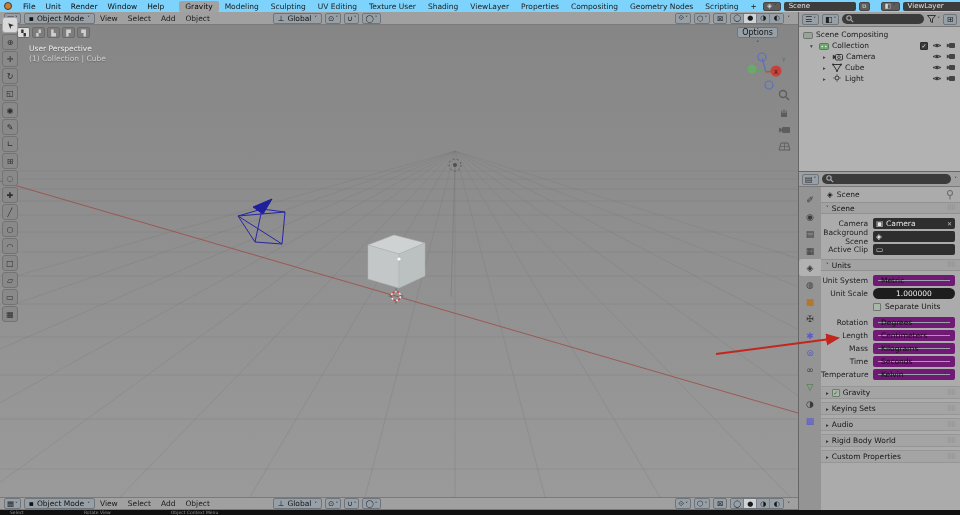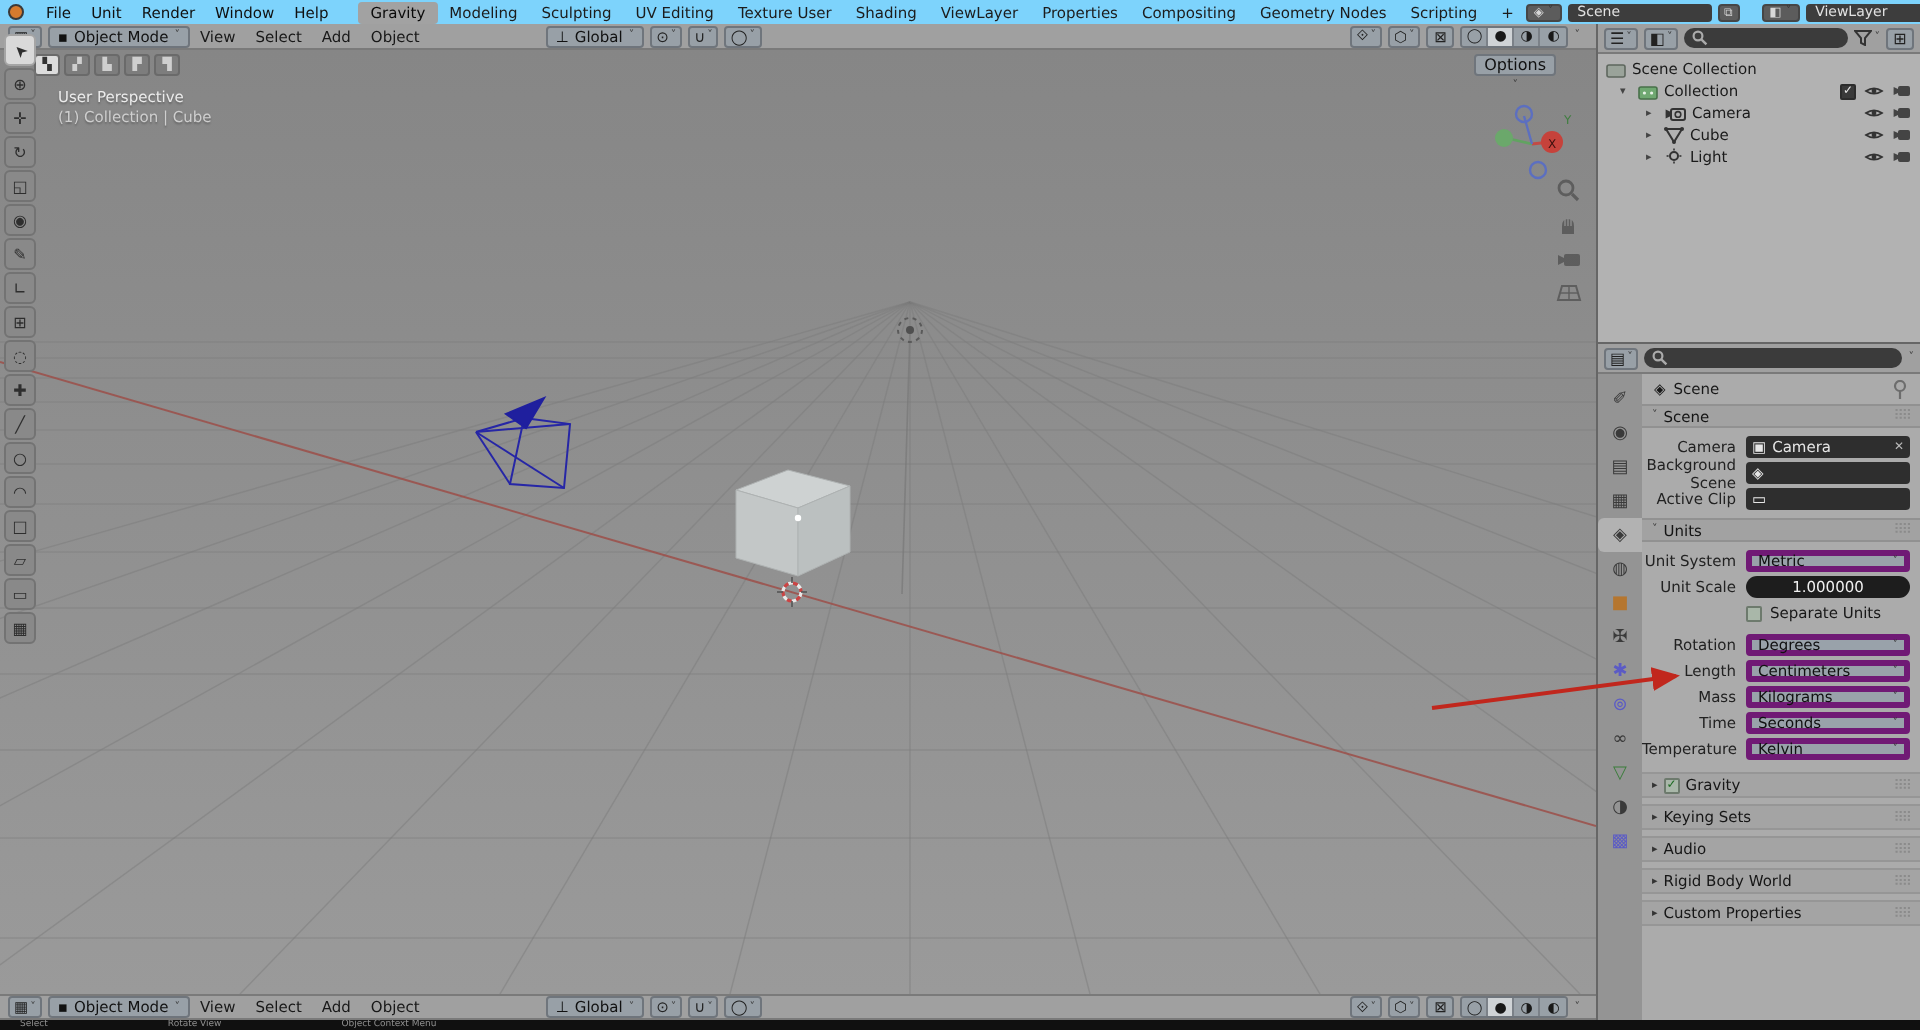--- a/index.html
+++ b/index.html
@@ -71,21 +71,21 @@
   .ptab:nth-child(9), .ptab:nth-child(10), .ptab:nth-child(14) { color:#5b5bc6; }
   .ptab:nth-child(12) { color:#3c7d3c; }
   #pcontent { position:absolute; left:22px; top:15px; right:0; bottom:0; font-size:7.5px; }
   #pbreadcrumb { height:15px; display:flex; align-items:center; gap:4px; padding:0 6px; }
   #pbreadcrumb .pin { margin-left:auto; opacity:.6; }
   .phdr { height:12px; background:#a2a2a2; border-top:1px solid #919191; border-bottom:1px solid #919191; display:flex; align-items:center; gap:3px; padding:0 5px; color:#141414; }
   .phdr .dots { margin-left:auto; color:#8b8b8b; font-size:7px; letter-spacing:-1px; }
   .prow { display:flex; align-items:center; height:11px; margin:2px 0; }
   .plabel { width:52px; text-align:right; padding-right:5px; color:#222; flex:0 0 auto; }
   .pfield { flex:1; margin-right:5px; height:11px; border-radius:2px; display:flex; align-items:center; }
-  .dd { background:#99a2aa; border:3px solid #701a75; padding:0 3px; color:#101010; }
+  .dd { background:#99a2aa; border:5px solid #701a75; padding:0 3px; color:#101010; }
   .dd .chev { margin-left:auto; }
   .darkf { background:#2e2e2e; color:#e6e6e6; padding:0 3px; gap:3px; }
   .darkf .x { margin-left:auto; color:#bbb; font-size:6px; }
   .slider { background:#1d1d1d; color:#efefef; border-radius:6px; justify-content:center; }
   .cbx { width:8px; height:8px; border:1px solid #6d7a6d; background:#a9b7a9; border-radius:1px; display:flex; align-items:center; justify-content:center; font-size:6px; color:#1d6b22; }
   .cbx.dark { background:#3a3a3a; border-color:#2c2c2c; color:#e8e8e8; }
   .cpanel { height:13px; background:#a4a4a4; border-top:1px solid #969696; border-bottom:1px solid #969696; display:flex; align-items:center; gap:3px; padding:0 5px; margin-top:3px; color:#161616; }
   .cpanel .dots { margin-left:auto; color:#8b8b8b; font-size:7px; letter-spacing:-1px; }
 
   
@@ -458,21 +458,21 @@
       </span>
       <span class="hicon">
           <span>⊞</span>
         </span>
     </div>
     <div id="otree">
       <div class="orow">
         <svg width="10" height="8">
             <rect x="0.5" y="1.5" width="9" height="6" rx="1" fill="#9aa39a" stroke="#5e675e" stroke-width="0.8"></rect>
           </svg>
-        <span>Scene Collection</span>
+        <span>Scene Compositing</span>
       </div>
       <div class="orow ind1">
         <span class="disc">▾</span>
         <svg width="10" height="8">
             <rect x="0.5" y="1.5" width="9" height="6" rx="1" fill="#6fa871" stroke="#48704a" stroke-width="0.8"></rect>
             <circle cx="3.2" cy="4.5" r="0.8" fill="#e8f2e8"></circle>
             <circle cx="6.8" cy="4.5" r="0.8" fill="#e8f2e8"></circle>
           </svg>
         <span>Collection</span>
         <span class="rgt">

